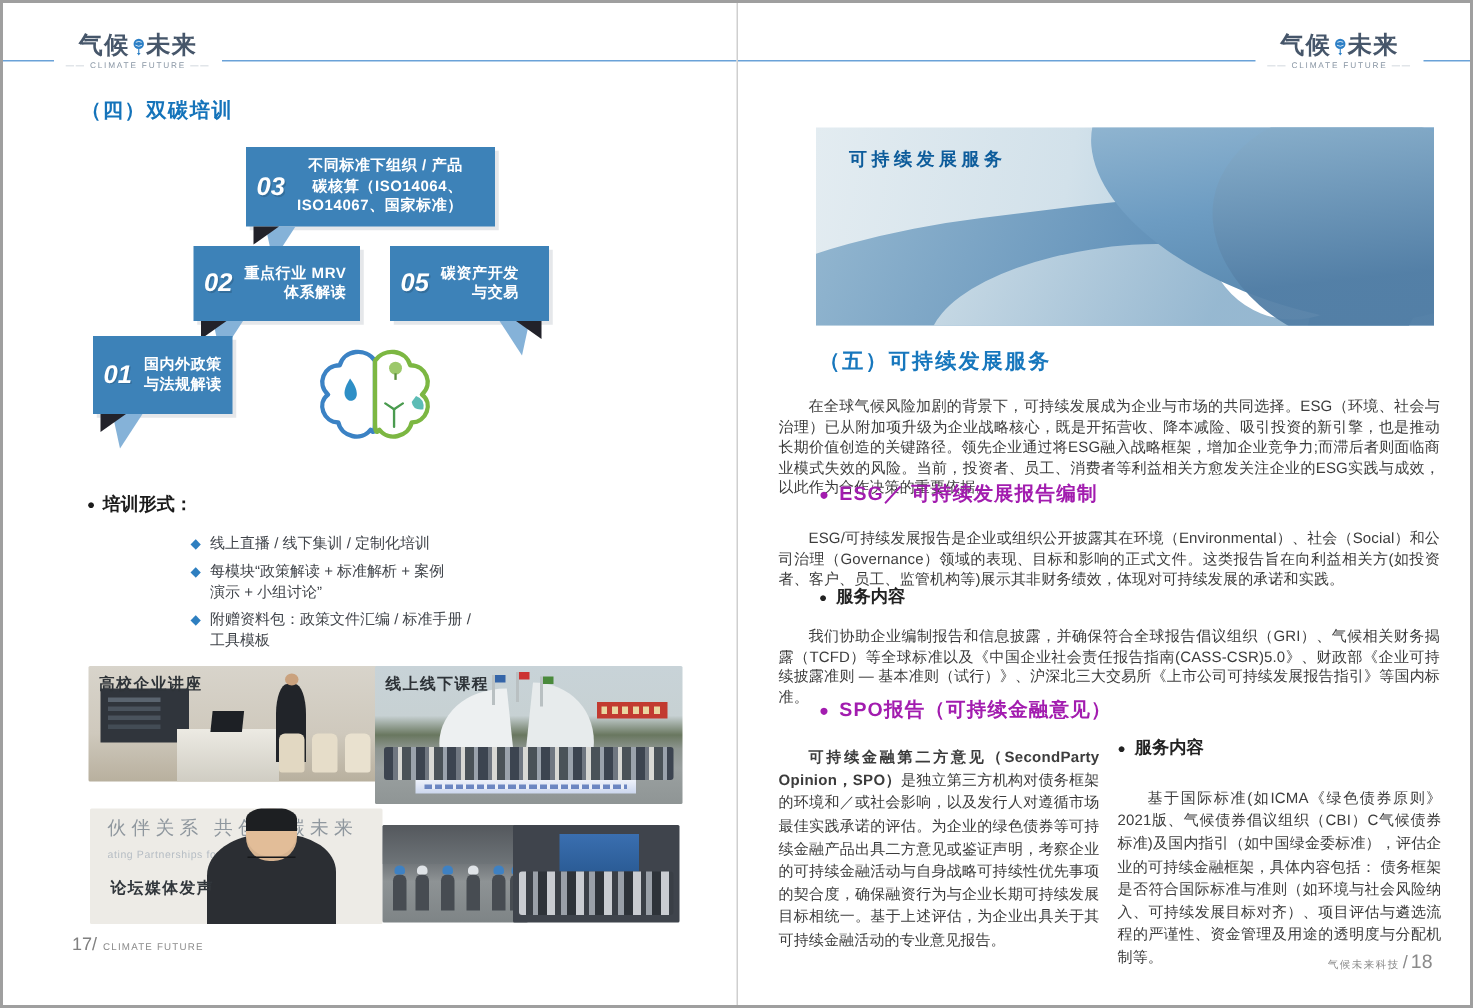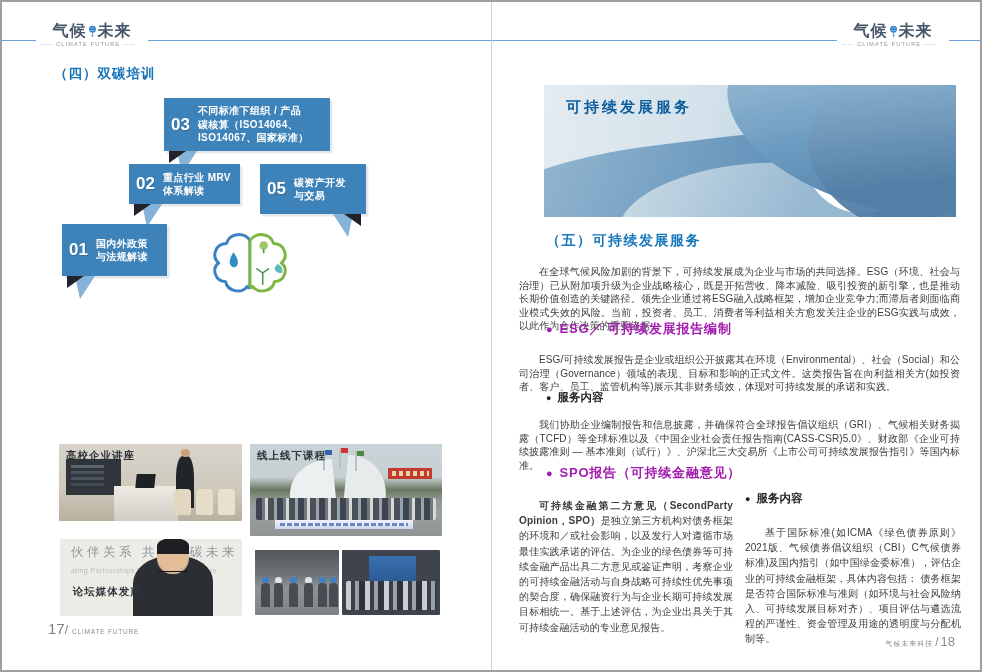--- a/index.html
+++ b/index.html
@@ -3,54 +3,54 @@
 <meta charset="utf-8">
 <style>
   html,body{margin:0;padding:0;background:#ffffff;font-family:"Liberation Sans","DejaVu Sans",sans-serif;}
   .canvas{position:relative;width:982px;height:672px;background:#fff;border:2px solid #9f9f9f;box-sizing:border-box;overflow:hidden;}
   .page{position:absolute;top:0;height:100%;width:489px;}
   .page-left{left:0;}
   .page-right{left:489px;border-left:1px solid #cfcfcf;}
 
   
   .topline{position:absolute;top:38px;left:0;right:0;height:1px;background:#6aa2d8;}
-  .logo{position:absolute;top:21px;width:104px;text-align:left;background:#fff;padding:0 4px;z-index:3;}
+  .logo{position:absolute;top:21px;width:104px;text-align:center;background:#fff;padding:0 4px;z-index:3;}
   .logo-l{left:34px;}
   .logo-r{right:32px;}
   .logo-cn{display:flex;align-items:center;justify-content:center;font-size:16px;font-weight:bold;color:#46566a;letter-spacing:1px;line-height:1;}
   .logo-cn svg{margin:0 1px;}
   .logo-en{font-size:5.5px;color:#8a97a5;letter-spacing:1.2px;margin-top:2px;}
   .logo-en::before{content:"—— ";color:#b7c1cb;}
   .logo-en::after{content:" ——";color:#b7c1cb;}
 
   
   .h-four{position:absolute;left:52px;top:63px;font-size:13.5px;font-weight:bold;color:#1473ba;letter-spacing:1px;}
 
   .dbox{position:absolute;background:#3d82b8;color:#fff;display:flex;align-items:center;padding:4px 7px;box-sizing:border-box;box-shadow:2.5px 2.5px 0 rgba(40,60,80,.12);z-index:1;}
-  .dbox .num{font-size:17px;font-weight:bold;margin-right:8px;text-shadow:1px 1px 0 rgba(0,0,0,.15);}
-  .dbox .txt{font-size:10px;font-weight:bold;line-height:1.35;white-space:pre-line;letter-spacing:.4px;}
+  .dbox .num{font-size:17px;font-weight:bold;margin-right:8px;text-shadow:1px 1px 0 rgba(0,0,0,.15);font-style:italic;}
+  .dbox .txt{font-size:10px;font-weight:bold;line-height:1.35;white-space:pre-line;letter-spacing:.4px;text-align:right;}
   .b03{left:162px;top:96px;width:166px;height:53px;}
-  .b02{left:127px;top:162px;width:111px;height:40px;}
+  .b02{left:127px;top:162px;width:111px;height:50px;}
   .b04{left:258px;top:162px;width:106px;height:50px;}
-  .b01{left:60px;top:222px;width:105px;height:52px;}
+  .b01{left:60px;top:222px;width:93px;height:52px;}
   .b05{left:325px;top:226px;width:110px;height:51px;}
   .tail-l::after{content:"";position:absolute;left:5px;bottom:-12px;width:0;height:0;border-top:12px solid #22222a;border-right:17px solid transparent;}
   .tail-l::before{content:"";position:absolute;left:13px;bottom:-23px;width:0;height:0;border-top:23px solid #85b2d8;border-left:5px solid transparent;border-right:15px solid transparent;}
   .tail-r::after{content:"";position:absolute;right:5px;bottom:-12px;width:0;height:0;border-top:12px solid #22222a;border-left:17px solid transparent;}
   .tail-r::before{content:"";position:absolute;right:13px;bottom:-23px;width:0;height:0;border-top:23px solid #85b2d8;border-right:5px solid transparent;border-left:15px solid transparent;}
   .brain{position:absolute;left:204px;top:223px;width:88px;height:80px;z-index:2;}
 
   .training{position:absolute;left:56px;top:326px;width:350px;}
   .t-head{font-size:12px;font-weight:bold;color:#1c1c1c;}
   .t-head .dot{font-size:9px;vertical-align:1px;margin-right:5px;}
   .t-items{margin:11px 0 0 69px;padding:0;list-style:none;}
   .t-items li{position:relative;font-size:10px;color:#40444a;line-height:13.8px;margin-bottom:5px;padding-left:13px;white-space:pre-line;}
   .t-items li::before{content:"◆";color:#2e7fc0;position:absolute;left:0;top:0;font-size:9px;}
 
-  .photo{position:absolute;overflow:hidden;border-radius:1px;}
+  .photo{position:absolute;overflow:hidden;border-radius:1px;padding-left:13px;}
   .plabel{position:absolute;left:7px;top:5px;font-size:10.5px;font-weight:bold;color:#2e3338;letter-spacing:1px;z-index:5;}
   .p1{left:57px;top:442px;width:183px;height:77px;background:linear-gradient(180deg,#d8d4cb,#cfc9bd 58%,#b8b09e);}
   .p1-screen{position:absolute;left:4%;top:20%;width:30%;height:46%;background:#30353c;}
   .p1-screen::before{content:"";position:absolute;left:8%;top:15%;width:60%;height:8%;background:#5a646f;box-shadow:0 6px 0 #4a535d,0 12px 0 #4a535d,0 18px 0 #434c55;}
   .p1-podium{position:absolute;left:30%;bottom:0;width:35%;height:46%;background:linear-gradient(#eceae3,#d0cdc3);}
   .p1-podium::after{content:"";position:absolute;left:34%;top:-34%;width:30%;height:40%;background:#1d2025;transform:skewX(-6deg);}
   .p1-person{position:absolute;left:64%;top:15%;width:10%;height:68%;background:#212429;border-radius:38% 38% 0 0;}
   .p1-person::before{content:"";position:absolute;left:26%;top:-13%;width:48%;height:16%;background:#caa27e;border-radius:50%;}
   .p1-stools::before{content:"";position:absolute;right:4%;bottom:8%;width:9%;height:33%;background:#ead;background:#e9e1cf;border-radius:4px 4px 2px 2px;box-shadow:-22px 0 0 #e6ddc9,-44px 0 0 #e2d8c2;}
   .p2{left:248px;top:442px;width:192px;height:92px;background:linear-gradient(180deg,#c8d3d8 0%,#c7d1d3 36%,#69775f 50%,#8d9590 60%,#9aa0a0 74%,#8f9595 100%);text-align:right;}
@@ -77,32 +77,32 @@
   .p4a-shed{position:absolute;top:0;left:0;right:0;height:40%;background:linear-gradient(#54585d,#6e7478);}
   .pp{position:absolute;bottom:12%;width:9px;height:24px;background:#474c52;border-radius:4px 4px 0 0;}
   .pp::before{content:"";position:absolute;left:1px;top:-6px;width:7px;height:6px;border-radius:50% 50% 30% 30%;background:#3f81c2;}
   .pp.white::before{background:#dfe3e7;}
   .pp.k1{left:7%;} .pp.k2{left:23%;} .pp.k3{left:40%;} .pp.k4{left:58%;} .pp.k5{left:75%;} .pp.k6{left:88%;}
   .p4b{left:340px;top:548px;width:98px;height:65px;background:#3f444c;}
   .p4b-screen{position:absolute;left:28%;top:9%;width:48%;height:38%;background:linear-gradient(#3a6fb0,#2b5c96);}
   .p4b-crowd{position:absolute;left:4%;right:4%;bottom:7%;height:46%;background:repeating-linear-gradient(90deg,#c9ccd1 0 5px,#3a3f46 5px 9px,#9aa0a8 9px 13px,#2e3339 13px 19px);border-radius:2px;}
 
   .footer-left{position:absolute;left:46px;top:618px;color:#808080;}
-  .footer-left .fnum{font-size:15px;}
+  .footer-left .fnum{font-size:12px;}
   .footer-left .fslash{font-size:12px;}
   .footer-left .fbrand{font-size:6.5px;color:#8c8c8c;letter-spacing:.8px;margin-left:4px;}
 
   
   .hero{position:absolute;left:52px;top:83px;width:412px;height:132px;overflow:hidden;background:linear-gradient(100deg,#e3ecf1,#d2e1ea 40%,#adcbde 70%,#84adcb 100%);}
   .wave1{position:absolute;left:-28%;bottom:-58%;width:125%;height:115%;background:linear-gradient(120deg,#a9c7da,#6493ba 60%,#44779f);border-radius:50% 45% 40% 55%/60% 50% 45% 50%;transform:rotate(-7deg);}
   .wave2{position:absolute;right:-16%;top:-44%;width:72%;height:135%;background:linear-gradient(155deg,#bcd4e2,#6d9cc2 55%,#45759c);border-radius:48% 52% 45% 55%/55% 45% 52% 48%;transform:rotate(16deg);}
   .wave3{position:absolute;left:18%;bottom:-35%;width:62%;height:75%;background:linear-gradient(120deg,#d4e2ea,#9dbdd4 70%);border-radius:55% 45% 50% 50%/60% 55% 45% 40%;transform:rotate(-4deg);opacity:.9;}
   .ring{position:absolute;right:36px;top:12px;width:116px;height:116px;border:11px solid #fff;border-radius:50%;box-sizing:border-box;}
   .wave4{position:absolute;right:-10%;top:-10%;width:46%;height:120%;background:linear-gradient(150deg,#9cc0d8,#537fa6 65%);border-radius:60% 40% 50% 50%/55% 45% 55% 45%;transform:rotate(24deg);opacity:.95;}
-  .hero-title{position:absolute;left:22px;top:13px;font-size:15px;font-weight:bold;color:#0d5c9b;letter-spacing:3px;z-index:6;}
+  .hero-title{position:absolute;left:22px;top:13px;font-size:12px;font-weight:bold;color:#0d5c9b;letter-spacing:3px;z-index:6;}
 
   .h-five{position:absolute;left:54px;top:230px;font-size:14px;font-weight:bold;color:#1777bd;letter-spacing:1.5px;}
   .para{position:absolute;font-size:10px;line-height:13.6px;color:#3c3c3c;text-align:justify;text-indent:2em;letter-spacing:.1px;}
   .intro{left:27px;top:253px;width:441px;}
   .h-blue{position:absolute;font-size:13px;font-weight:bold;color:#a21caf;letter-spacing:.8px;}
   .h-blue .dot,.h-black .dot{margin-right:6px;font-size:11px;}
   .esg-h{left:54px;top:318px;}
   .esg-body{left:27px;top:341px;width:441px;}
   .h-black{position:absolute;font-size:11.5px;font-weight:bold;color:#222;}
   .esg-svc-h{left:54px;top:388px;}
@@ -172,20 +172,32 @@
       <circle cx="59" cy="20" r="4.4" fill="#9cc86a"></circle>
       <rect x="58.2" y="23.5" width="1.6" height="4.5" fill="#5c8f3e"></rect>
       <g stroke="#4a9b4f" stroke-width="1.6" stroke-linecap="round">
         <line x1="58" y1="60" x2="58" y2="48"></line>
         <line x1="58" y1="48" x2="52" y2="44"></line>
         <line x1="58" y1="48" x2="64" y2="44"></line>
       </g>
       <path d="M73 39 q6 2 5 9 q-7 1 -8 -5 z" fill="#3fb0a8" opacity="0.85"></path>
     </svg>
 
+    <div class="training">
+      <div class="t-head">
+        <span class="dot">●</span><span>培训形式：</span>
+      </div>
+      <ul class="t-items">
+        <li>线上直播 / 线下集训 / 定制化培训</li>
+        <li>每模块“政策解读 + 标准解析 + 案例
+演示 + 小组讨论”</li>
+        <li>附赠资料包：政策文件汇编 / 标准手册 /
+工具模板</li>
+      </ul>
+    </div>
 
     <div class="photo p1">
       <span class="plabel">高校企业讲座</span>
       <div class="p1-screen"></div>
       <div class="p1-podium"></div>
       <div class="p1-person"></div>
       <div class="p1-stools"></div>
     </div>
 
     <div class="photo p2">

